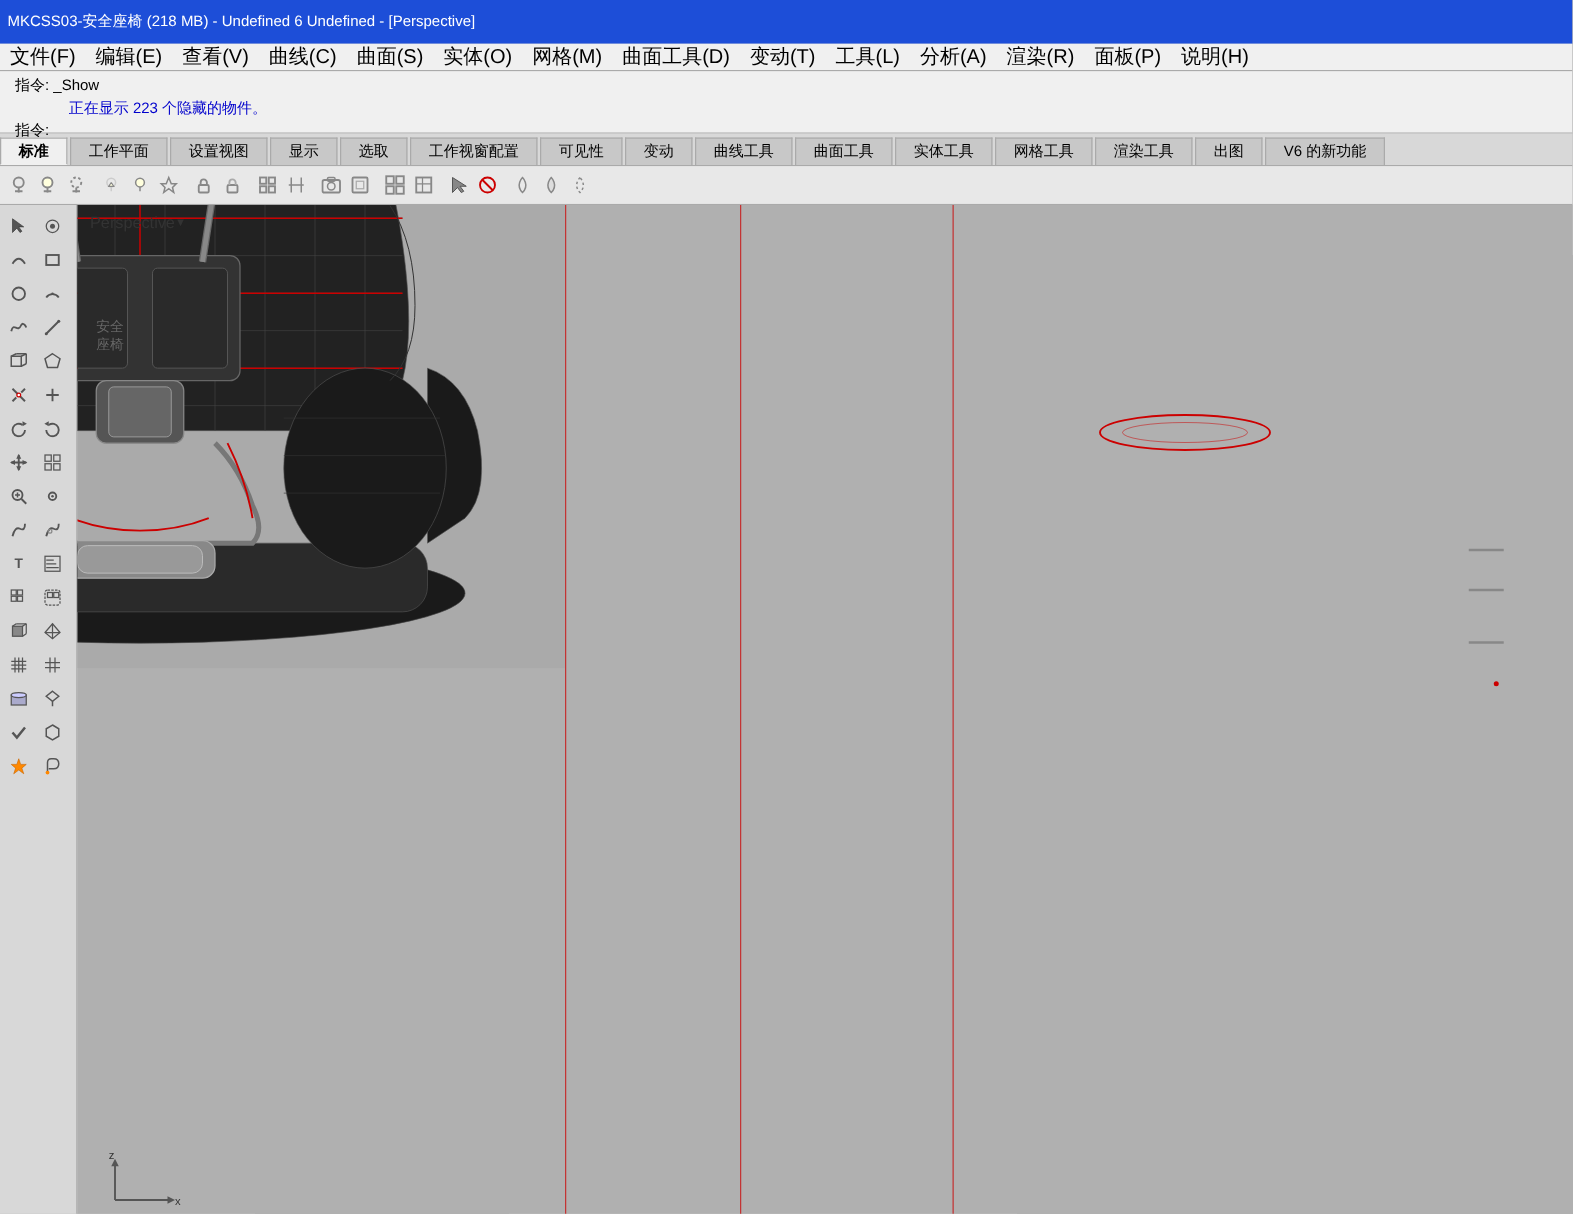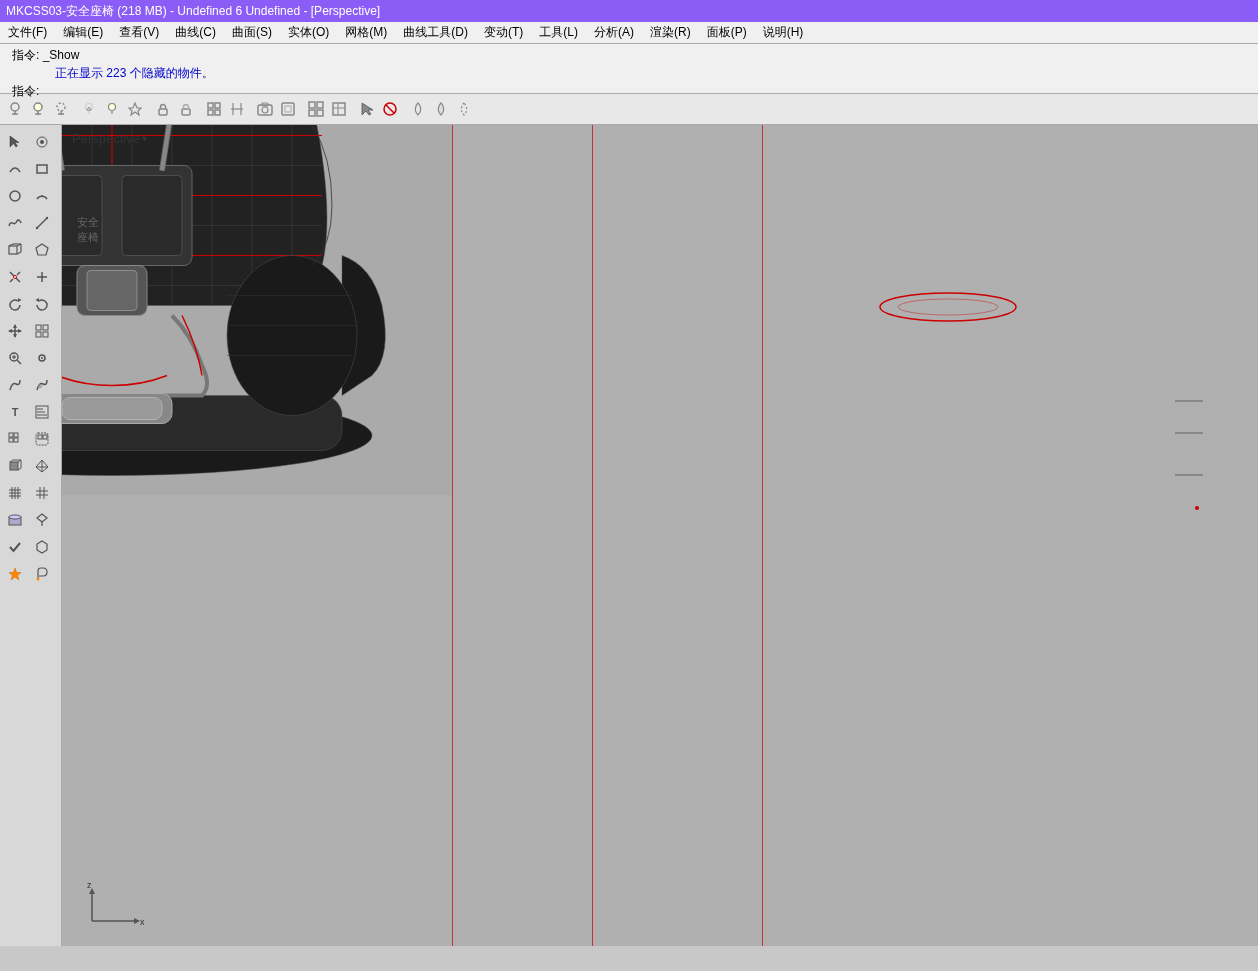--- a/index.html
+++ b/index.html
@@ -9,41 +9,41 @@
       overflow: hidden;
       font-family: 'Microsoft YaHei', SimSun, Arial, sans-serif;
       font-size: 12px;
       background: #c8c8c8;
       color: #000;
       user-select: none;
     }
 
     
     #title-bar {
-      height: 22px;
-      background: #8b5cf6;
+      height: 35px;
+      background: #1d4ed8;
       color: white;
       display: flex;
       align-items: center;
       padding: 0 6px;
       font-size: 12px;
     }
 
     
     #menu-bar {
       height: 22px;
       background: #f0f0f0;
       display: flex;
       align-items: center;
       border-bottom: 1px solid #aaa;
     }
     #menu-bar span {
       padding: 0 8px;
       cursor: pointer;
-      font-size: 12px;
+      font-size: 16px;
     }
 
     
     #cmd-area {
       height: 50px;
       background: #f0f0f0;
       border-bottom: 1px solid #aaa;
       padding: 2px 12px;
       font-size: 12px;
       line-height: 18px;
@@ -205,37 +205,54 @@
 </div>
 
 <div id="menu-bar">
 <span>文件(F)</span>
     <span>编辑(E)</span>
     <span>查看(V)</span>
     <span>曲线(C)</span>
     <span>曲面(S)</span>
     <span>实体(O)</span>
     <span>网格(M)</span>
-    <span>曲线工具(D)</span>
+    <span>曲面工具(D)</span>
     <span>变动(T)</span>
     <span>工具(L)</span>
     <span>分析(A)</span>
     <span>渲染(R)</span>
     <span>面板(P)</span>
     <span>说明(H)</span>
   </div>
 
 <div id="cmd-area">
   <div>指令: _Show</div>
   <div style="color:#0000cc;margin-left:43px;">正在显示 223 个隐藏的物件。</div>
   <div>指令:</div>
 </div>
 
 <div id="toolbar-container">
 
+  <div id="tab-row">
+  <div class="tab-btn active">标准</div>
+      <div class="tab-btn">工作平面</div>
+      <div class="tab-btn">设置视图</div>
+      <div class="tab-btn">显示</div>
+      <div class="tab-btn">选取</div>
+      <div class="tab-btn">工作视窗配置</div>
+      <div class="tab-btn">可见性</div>
+      <div class="tab-btn">变动</div>
+      <div class="tab-btn">曲线工具</div>
+      <div class="tab-btn">曲面工具</div>
+      <div class="tab-btn">实体工具</div>
+      <div class="tab-btn">网格工具</div>
+      <div class="tab-btn">渲染工具</div>
+      <div class="tab-btn">出图</div>
+      <div class="tab-btn">V6 的新功能</div>
+    </div>
 
   <div id="icon-row">
 
     <div class="tb-icon">
       <svg viewBox="0 0 16 16">
           <circle cx="8" cy="6" r="4" fill="none" stroke="#888" stroke-width="1.5"></circle>
           <line x1="8" y1="10" x2="8" y2="14" stroke="#888" stroke-width="1.5"></line>
           <line x1="5" y1="13" x2="11" y2="13" stroke="#888" stroke-width="1.5"></line>
         </svg>
     </div>

